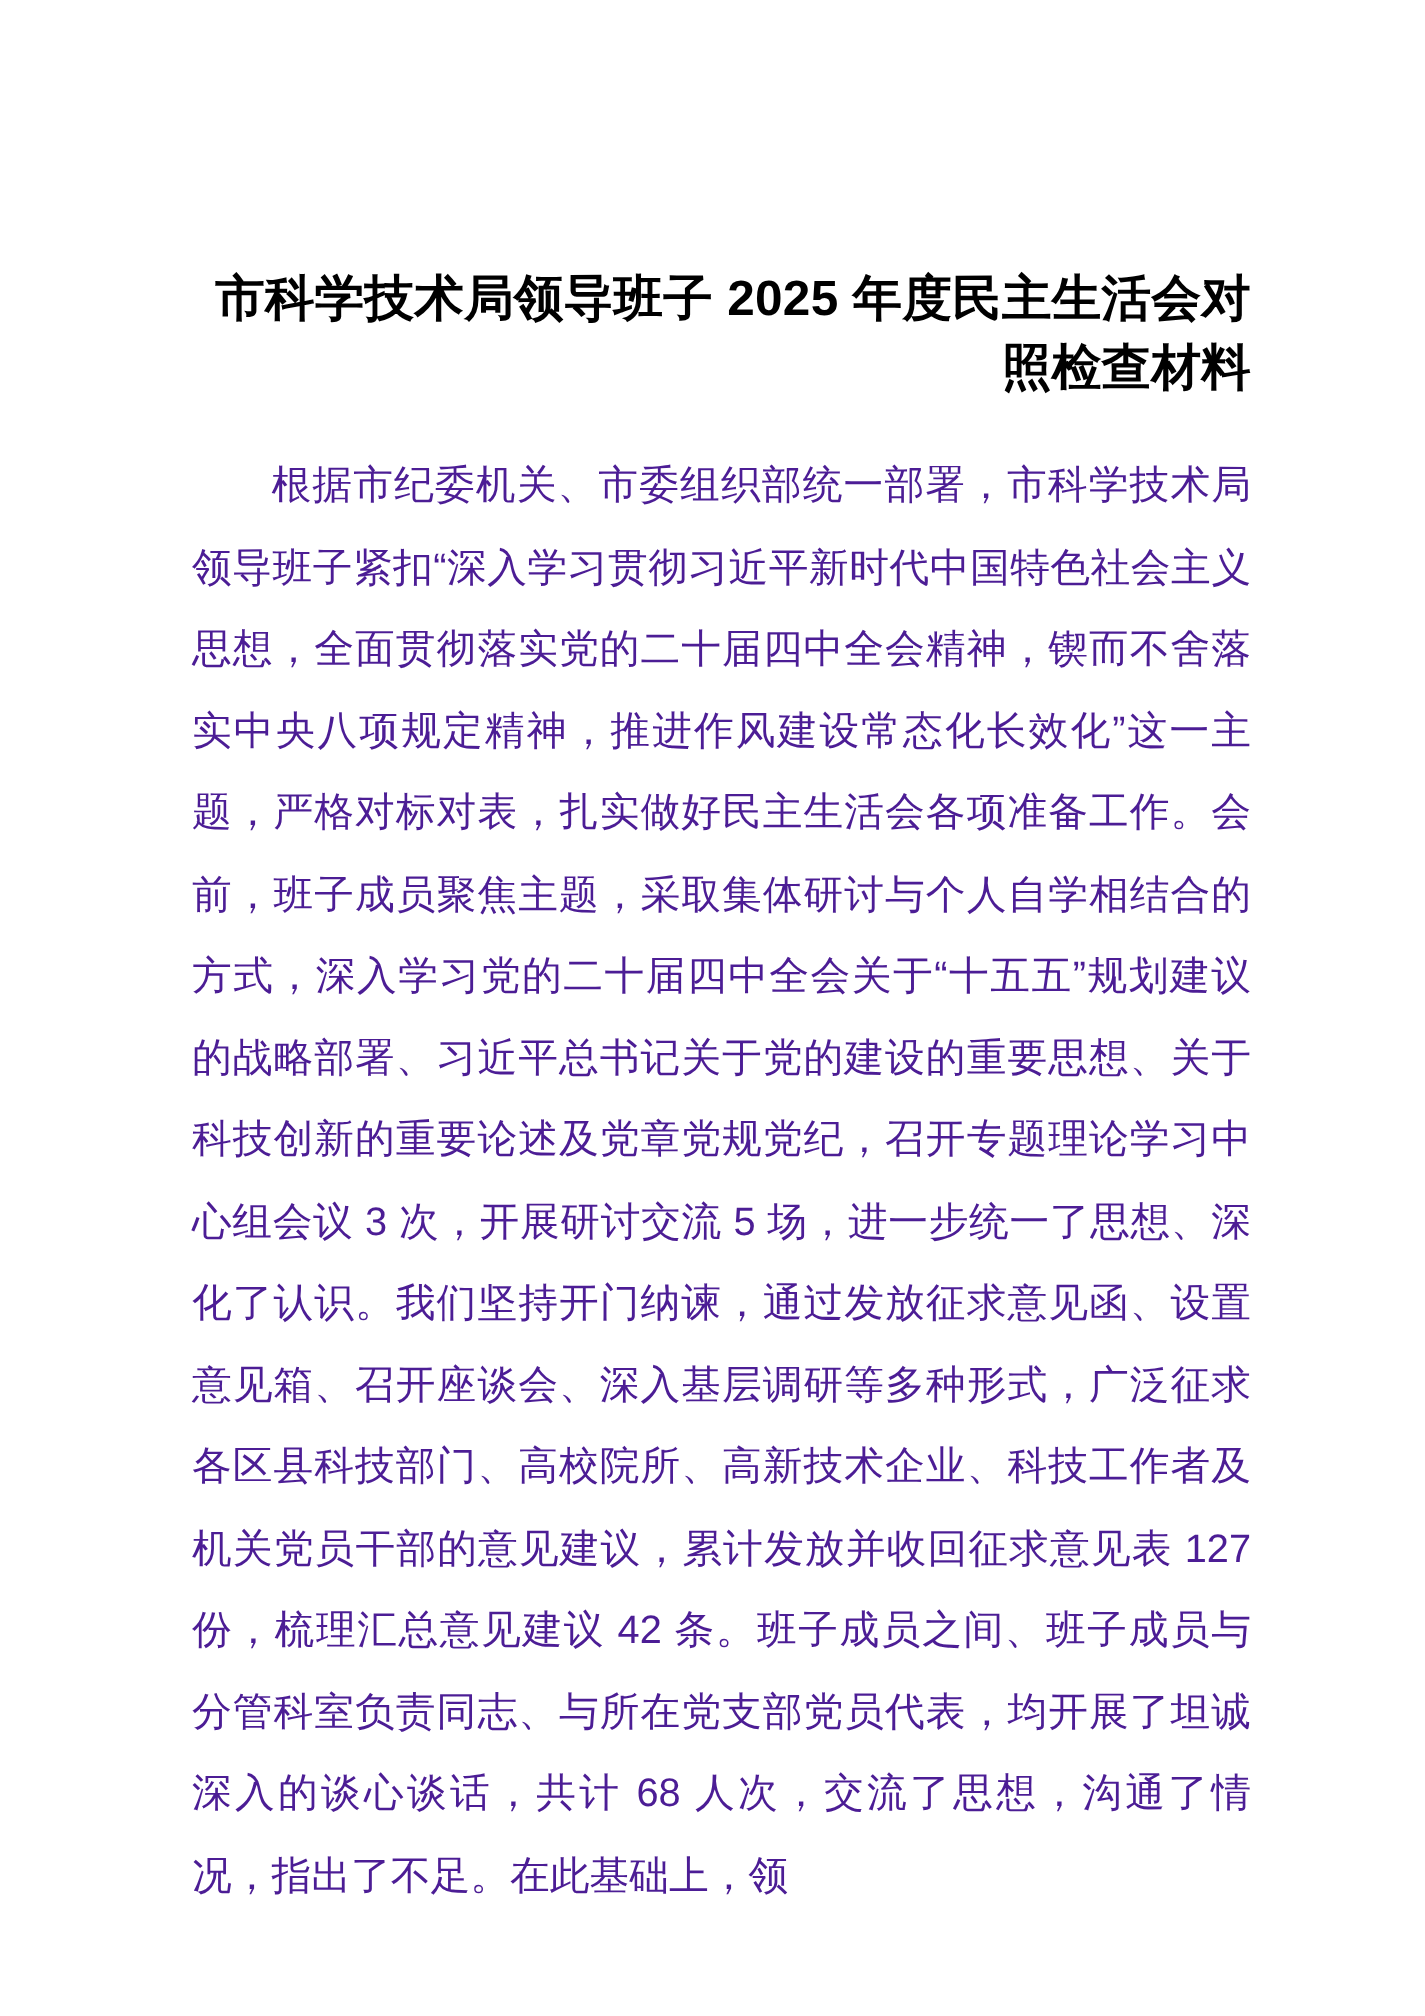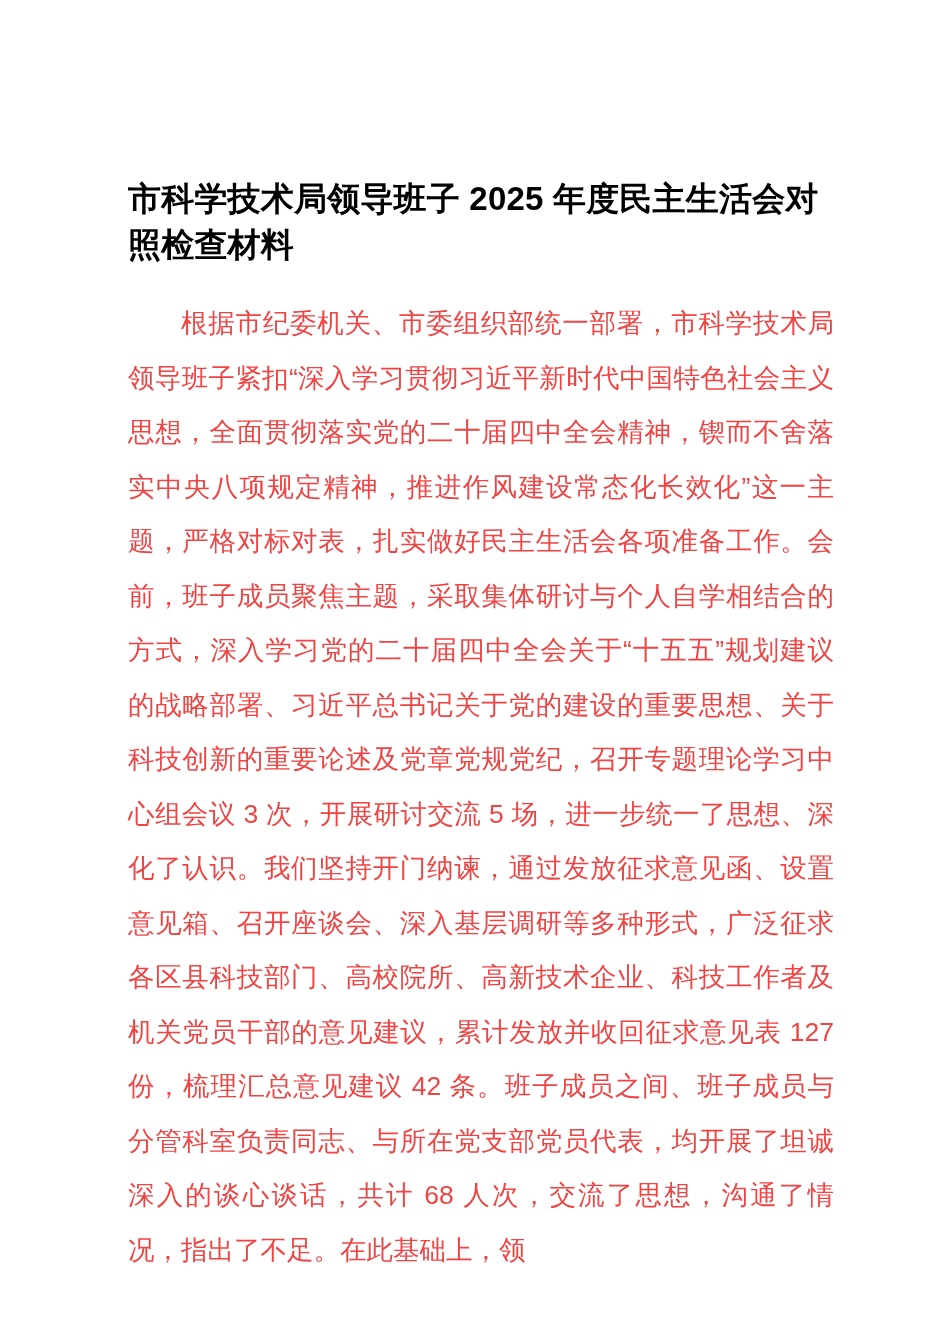--- a/index.html
+++ b/index.html
@@ -22,36 +22,36 @@
     left: 128px;
     top: 0;
     width: 706px;
   }
   .doc-title {
     margin: 0;
     padding-top: 176px;
     font-size: 33px;
     line-height: 46px;
     font-weight: bold;
-    text-align: left;
+    text-align: right;
     letter-spacing: 0.2px;
     color: #000000;
   }
   .body-block {
     margin-top: 28px;
   }
   .body-paragraph {
     margin: 0;
     font-size: 26.5px;
     line-height: 54.5px;
     text-align: justify;
     text-align-last: left;
     text-justify: inter-character;
     text-indent: 53px;
-    color: #ef4444;
+    color: #4c1d95;
     word-break: break-all;
     letter-spacing: 0px;
   }
 </style>
 </head>
 <body>
 
 <div class="page">
   <div class="content">
 

